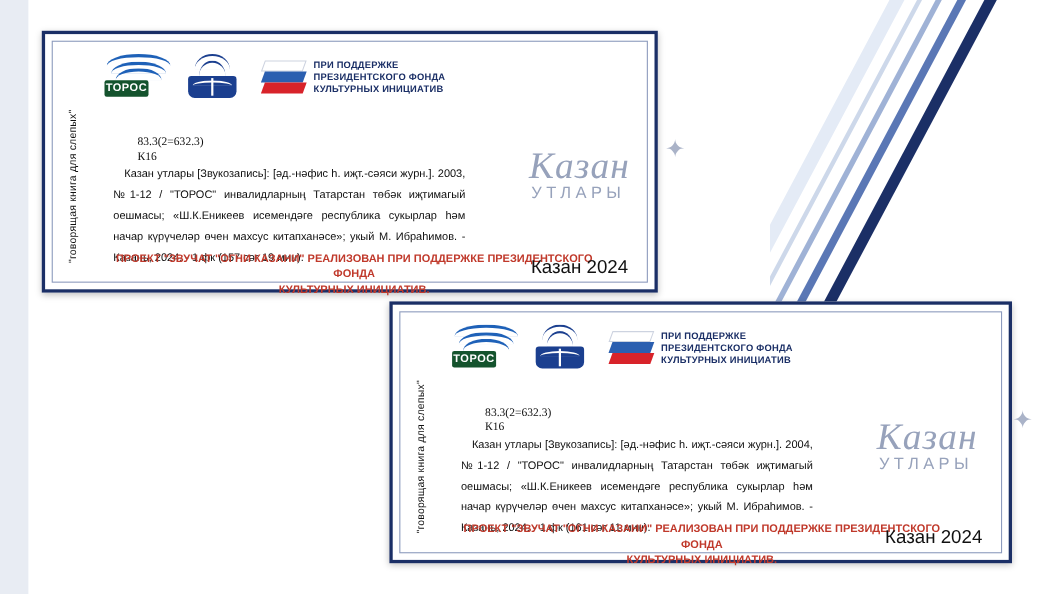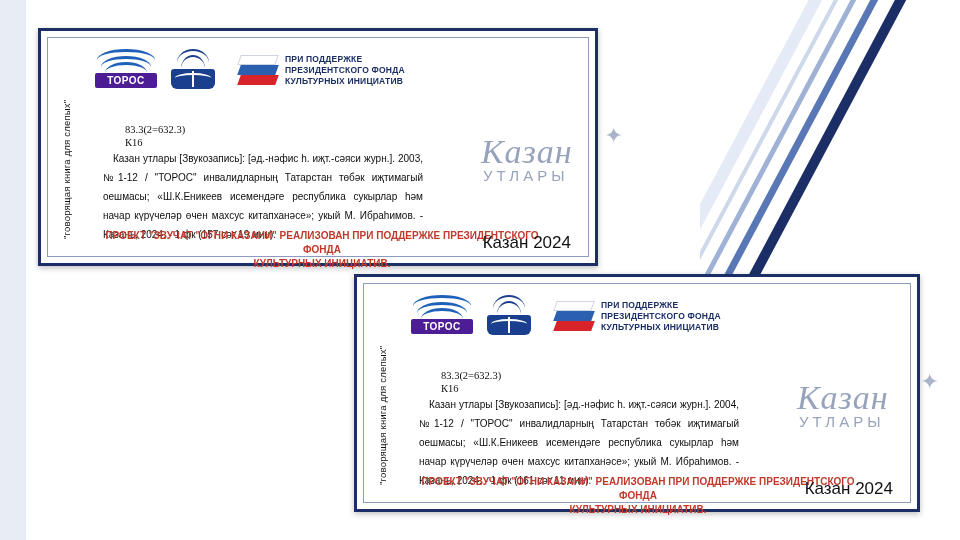--- a/index.html
+++ b/index.html
@@ -61,22 +61,22 @@
 
   
   .toros{ position:relative;width:66px;height:46px; }
   .toros .arc{
     position:absolute;left:4px;top:2px;width:58px;height:8px;
     border-top:3px solid #1e61b8;border-radius:50%/100% 100% 0 0;
   }
   .toros .arc2{ top:9px;left:8px;width:50px; }
   .toros .arc3{ top:15px;left:12px;width:42px; }
   .toros .bar{
-    position:absolute;left:2px;top:26px;width:62px;height:15px;
-    background:#4c1d95;border-radius:2px;
+    position:absolute;left:2px;top:26px;width:40px;height:15px;
+    background:#14532d;border-radius:2px;
   }
   .toros .bar span{
     color:#fff;font-size:10px;font-weight:bold;line-height:15px;
     display:block;text-align:center;letter-spacing:.5px;
   }
 
   
   .emblem{position:relative;width:48px;height:46px;margin-left:10px;}
   .emblem .ray{
     position:absolute;left:8px;top:2px;width:32px;height:12px;

